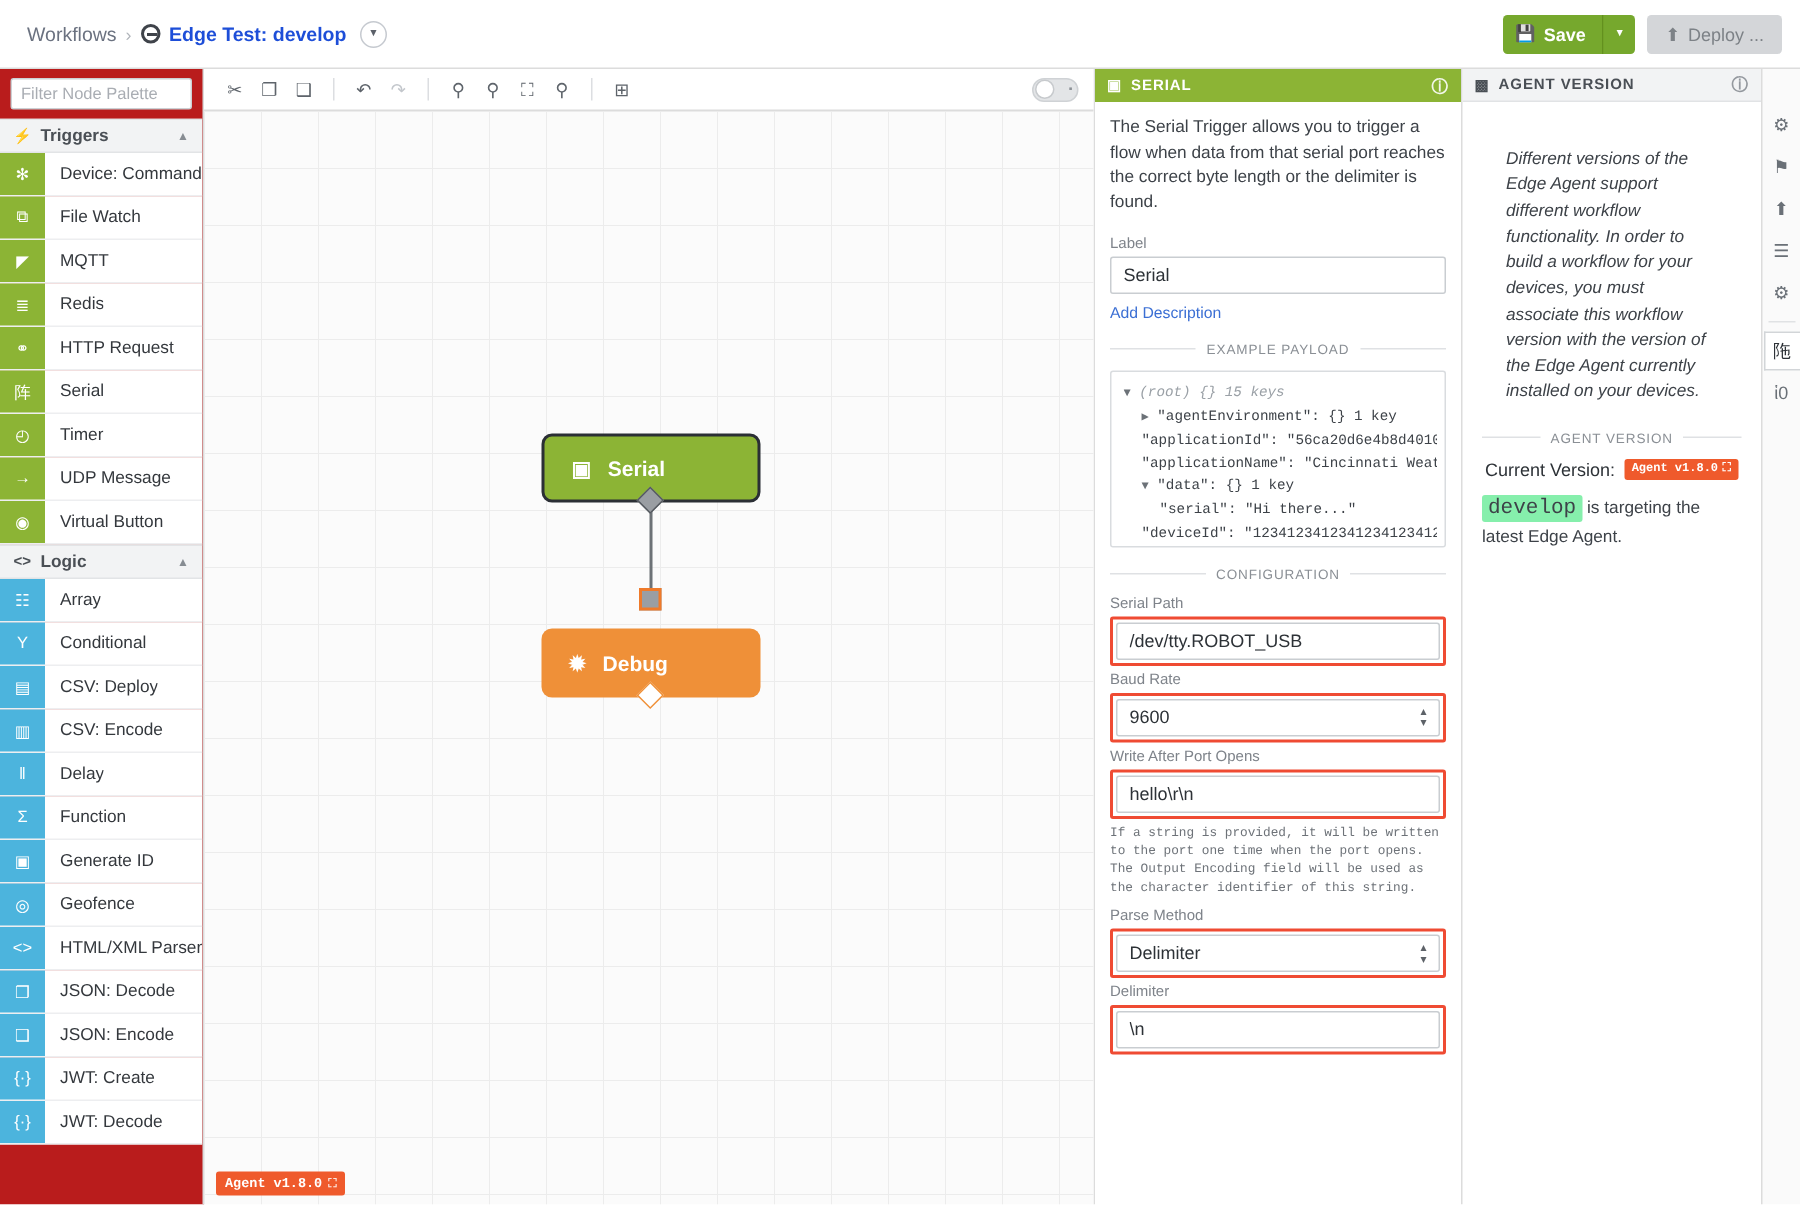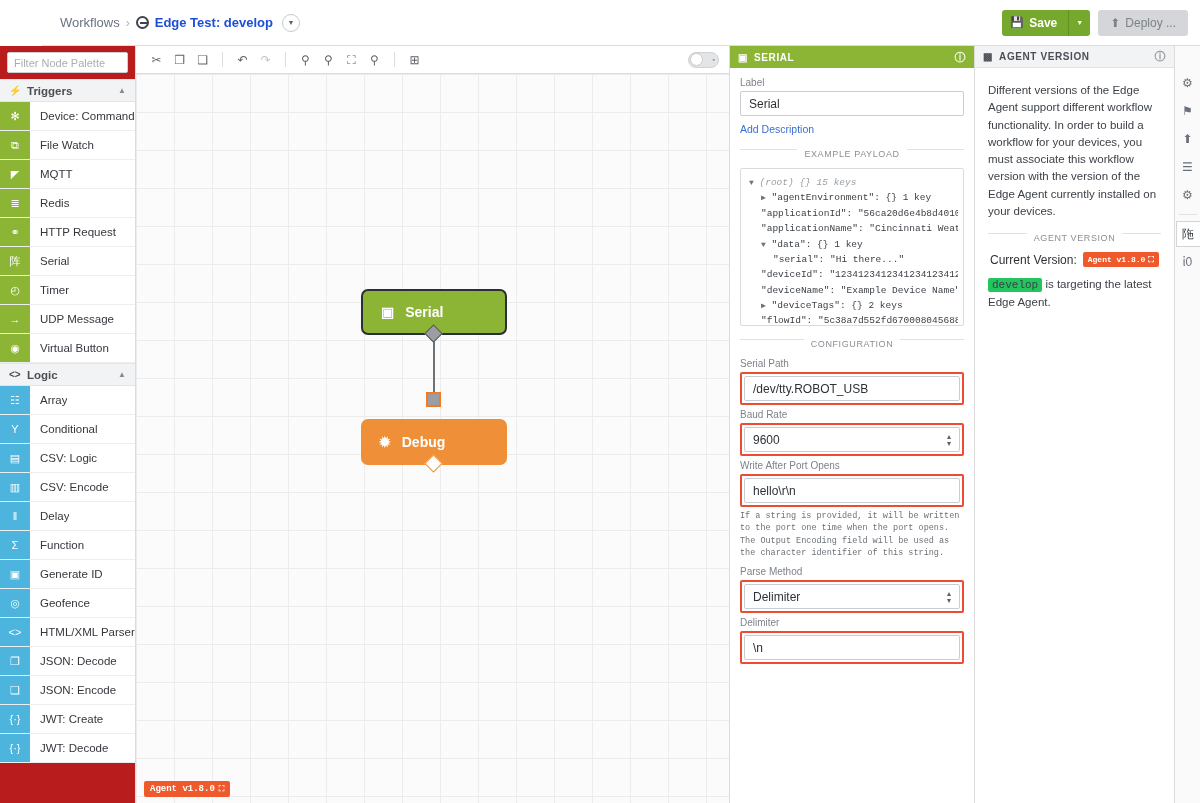--- a/index.html
+++ b/index.html
@@ -15,21 +15,20 @@
   #app { position: relative; width: 1200px; height: 803px; display: flex; flex-direction: column; }
 
   
   .topbar {
     height: 46px; min-height: 46px;
     background: #fff;
     border-bottom: 1px solid #dcdcdc;
     display: flex; 
     padding: 0 12px 0 18px;
     position: relative;
-    margin-left: 42px;
   }
   .breadcrumb { display: flex; align-items: center; gap: 6px; font-size: 13px; }
   .bc-link { color: #6b7280; text-decoration: none; }
   .bc-sep { color: #b0b4ba; font-size: 12px; }
   .bc-icon {
     width: 13px; height: 13px; border-radius: 50%;
     border: 2px solid #3f434a; display: inline-block; position: relative;
   }
   .bc-icon::before {
     content: ""; position: absolute; left: 2px; top: 4px;
@@ -197,29 +196,29 @@
   .panel-body { flex: 1; overflow: hidden; padding: 9px 10px 0 10px; }
   .pdesc { font-size: 11.5px; line-height: 1.45; color: #3d4248; margin: 0 0 13px 0; }
   .flabel { font-size: 10px; color: #7e838a; margin-bottom: 3px; display: block; }
   .finput {
     width: 100%; height: 25px; border: 1px solid #c9cdd1; border-radius: 2px;
     padding: 0 8px; font-size: 12px; color: #2d3237;
     font-family: "Liberation Sans", sans-serif; background: #fff;
   }
   .link-add { color: #3b6fd4; font-size: 10.5px; text-decoration: none; display: inline-block; margin-top: 7px; }
   .sec-divider {
-    display: flex; align-items: flex-start; gap: 7px;
+    display: flex; align-items: center; gap: 7px;
     margin: 13px 0 9px 0; font-size: 9px; color: #8a8f95; letter-spacing: .6px;
   }
   .sec-divider::before, .sec-divider::after {
     content: ""; flex: 1; height: 1px; background: #dfe1e4;
   }
   .payload-box {
     border: 1px solid #d9dcdf; border-radius: 2px;
-    height: 158px; overflow: hidden;
+    height: 118px; overflow: hidden;
     font-family: "Liberation Mono", monospace;
     font-size: 9.5px; line-height: 1.62;
     padding: 6px 5px 6px 8px; color: #3d4248; white-space: nowrap;
   }
   .pl-row { white-space: nowrap; overflow: hidden; }
   .pl-ind1 { padding-left: 12px; }
   .pl-ind2 { padding-left: 24px; }
   .pl-meta { color: #9aa0a6; font-style: italic; }
   .pl-tri { color: #6c7278; font-size: 8px; }
   .field-hl {
@@ -240,37 +239,37 @@
     width: 200px; min-width: 200px;
     border-left: 1px solid #dcdcdc; background: #fff;
     display: flex; flex-direction: column; overflow: hidden;
   }
   .panel-head.grey {
     background: #f2f3f4; color: #4a4f55;
     border-bottom: 1px solid #e1e3e5;
   }
   .panel-head.grey .hq { color: #8a8f95; }
   .agent-body { padding: 14px 13px 0 13px; }
-  .agent-desc { font-size: 11.5px; line-height: 1.5; color: #3d4248; margin: 0; }
+  .agent-desc { font-size: 11.5px; line-height: 1.5; color: #3d4248; margin: 16px; font-style: italic; }
   .cur-ver {
     text-align: center; font-size: 12px; color: #2d3237;
     display: flex; align-items: center; justify-content: center; gap: 6px;
     margin-bottom: 9px;
   }
   .ver-pill {
     background: #ef5a2c; color: #fff;
     font-family: "Liberation Mono", monospace;
     font-size: 8px; font-weight: bold;
     padding: 2.5px 5px; border-radius: 2px;
     display: inline-flex; align-items: center; gap: 3px;
   }
   .agent-target { font-size: 11.5px; line-height: 1.55; color: #3d4248; }
   .code-chip {
     font-family: "Liberation Mono", monospace;
-    font-size: 11px; background: #22c55e;
+    font-size: 14px; background: #86efac;
     padding: 1px 4px; border-radius: 2px; color: #3d4248;
   }
 
   
   .rail {
     width: 26px; min-width: 26px;
     background: #fafafa; border-left: 1px solid #dcdcdc;
     display: flex; flex-direction: column; align-items: center;
     padding-top: 24px; gap: 2px;
   }
@@ -370,21 +369,21 @@
           <div class="pal-item">
             <span class="pal-swatch" style="background:#4cb4dd">☷</span>
             <span class="pal-label">Array</span>
           </div>
           <div class="pal-item">
             <span class="pal-swatch" style="background:#4cb4dd">Υ</span>
             <span class="pal-label">Conditional</span>
           </div>
           <div class="pal-item">
             <span class="pal-swatch" style="background:#4cb4dd">▤</span>
-            <span class="pal-label">CSV: Logic</span>
+            <span class="pal-label">CSV: Deploy</span>
           </div>
           <div class="pal-item">
             <span class="pal-swatch" style="background:#4cb4dd">▥</span>
             <span class="pal-label">CSV: Encode</span>
           </div>
           <div class="pal-item">
             <span class="pal-swatch" style="background:#4cb4dd">‖</span>
             <span class="pal-label">Delay</span>
           </div>
           <div class="pal-item">
@@ -484,20 +483,21 @@
       </div>
     </div>
 
     <div class="panel-serial">
       <div class="panel-head green">
         <span>▣</span>
         <span>SERIAL</span>
         <span class="hq">ⓘ</span>
       </div>
       <div class="panel-body">
+        <p class="pdesc">The Serial Trigger allows you to trigger a flow when data from that serial port reaches the correct byte length or the delimiter is found.</p>
 
         <label class="flabel">Label</label>
         <input class="finput" type="text" value="Serial" style="">
         <a class="link-add" href="#">Add Description</a>
 
         <div class="sec-divider">
           <span>EXAMPLE PAYLOAD</span>
         </div>
         <div class="payload-box" id="payload-box">
             <div class="pl-row"><span class="pl-tri">▼</span> <span class="pl-meta">(root) {} 15 keys</span></div>

